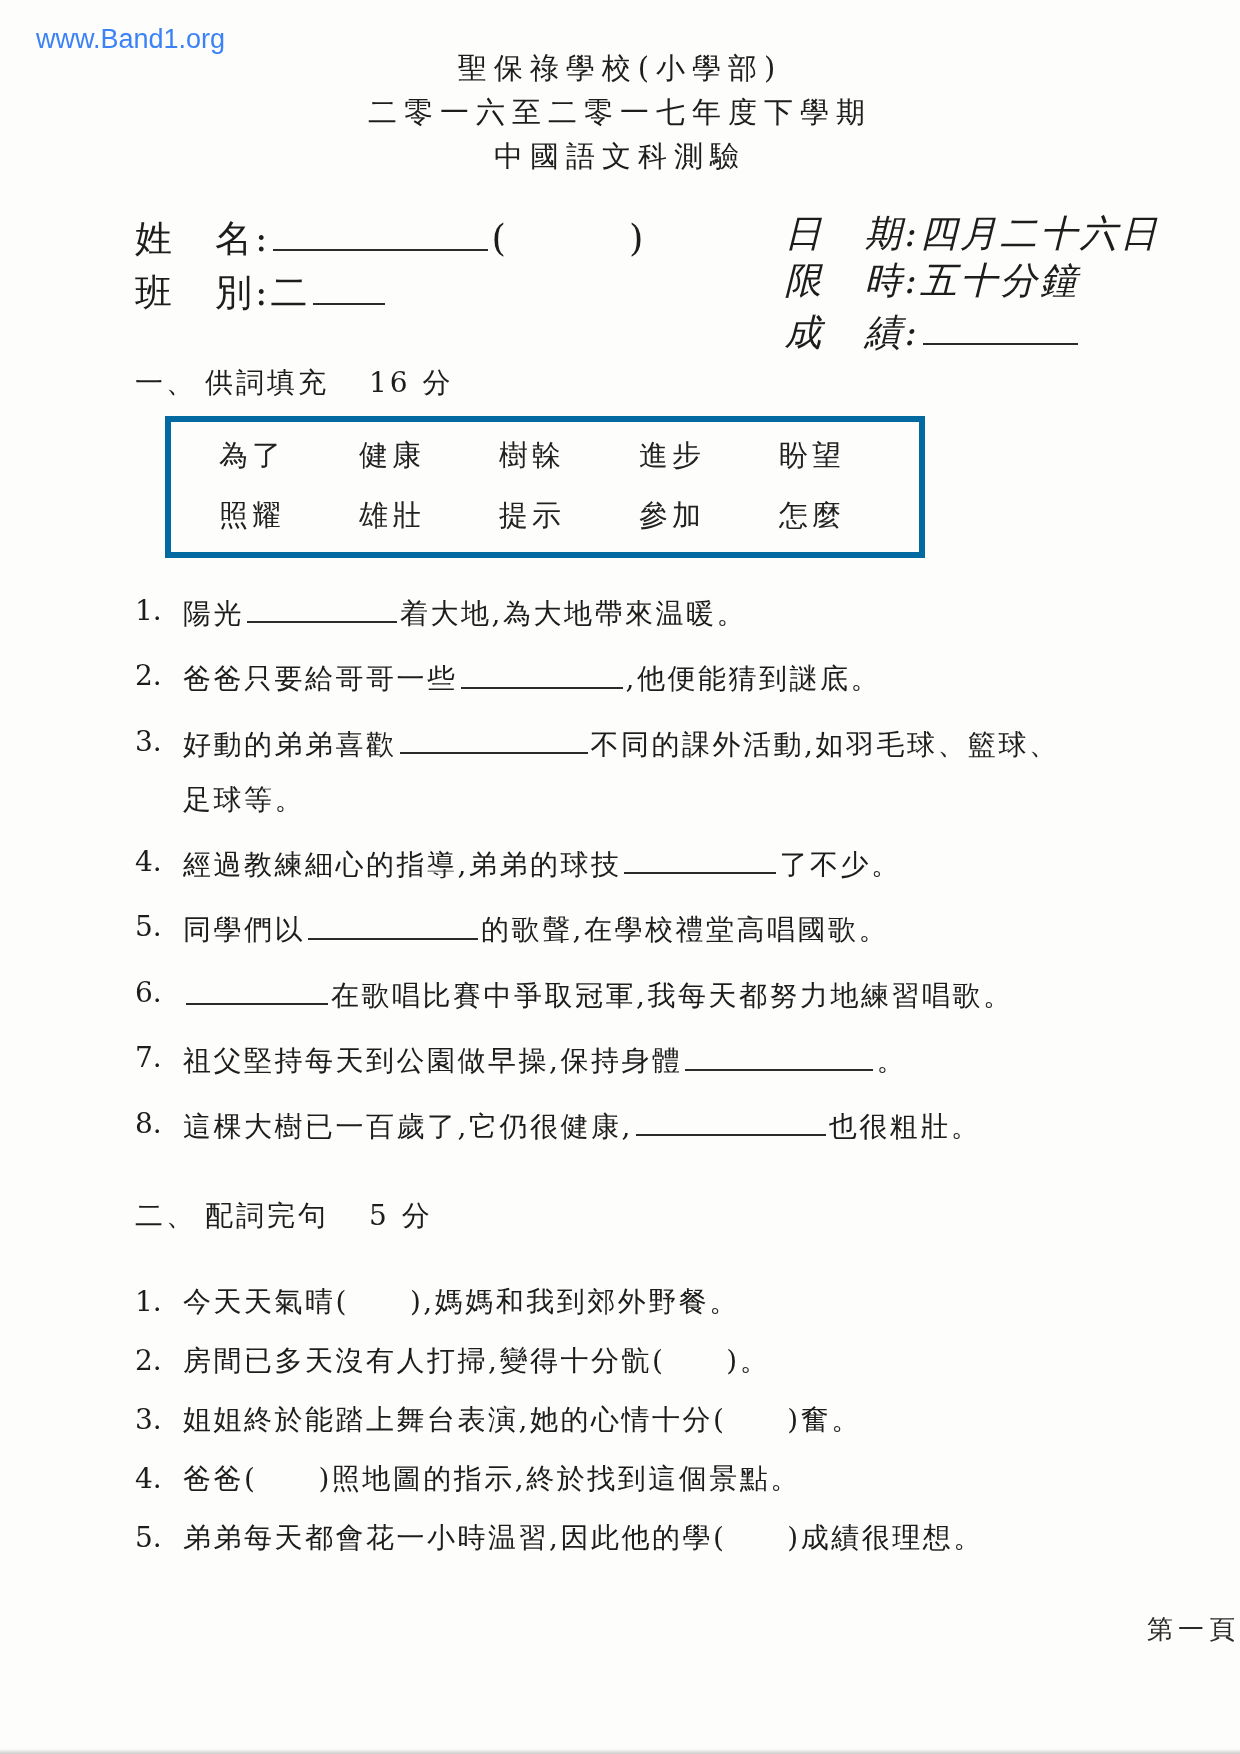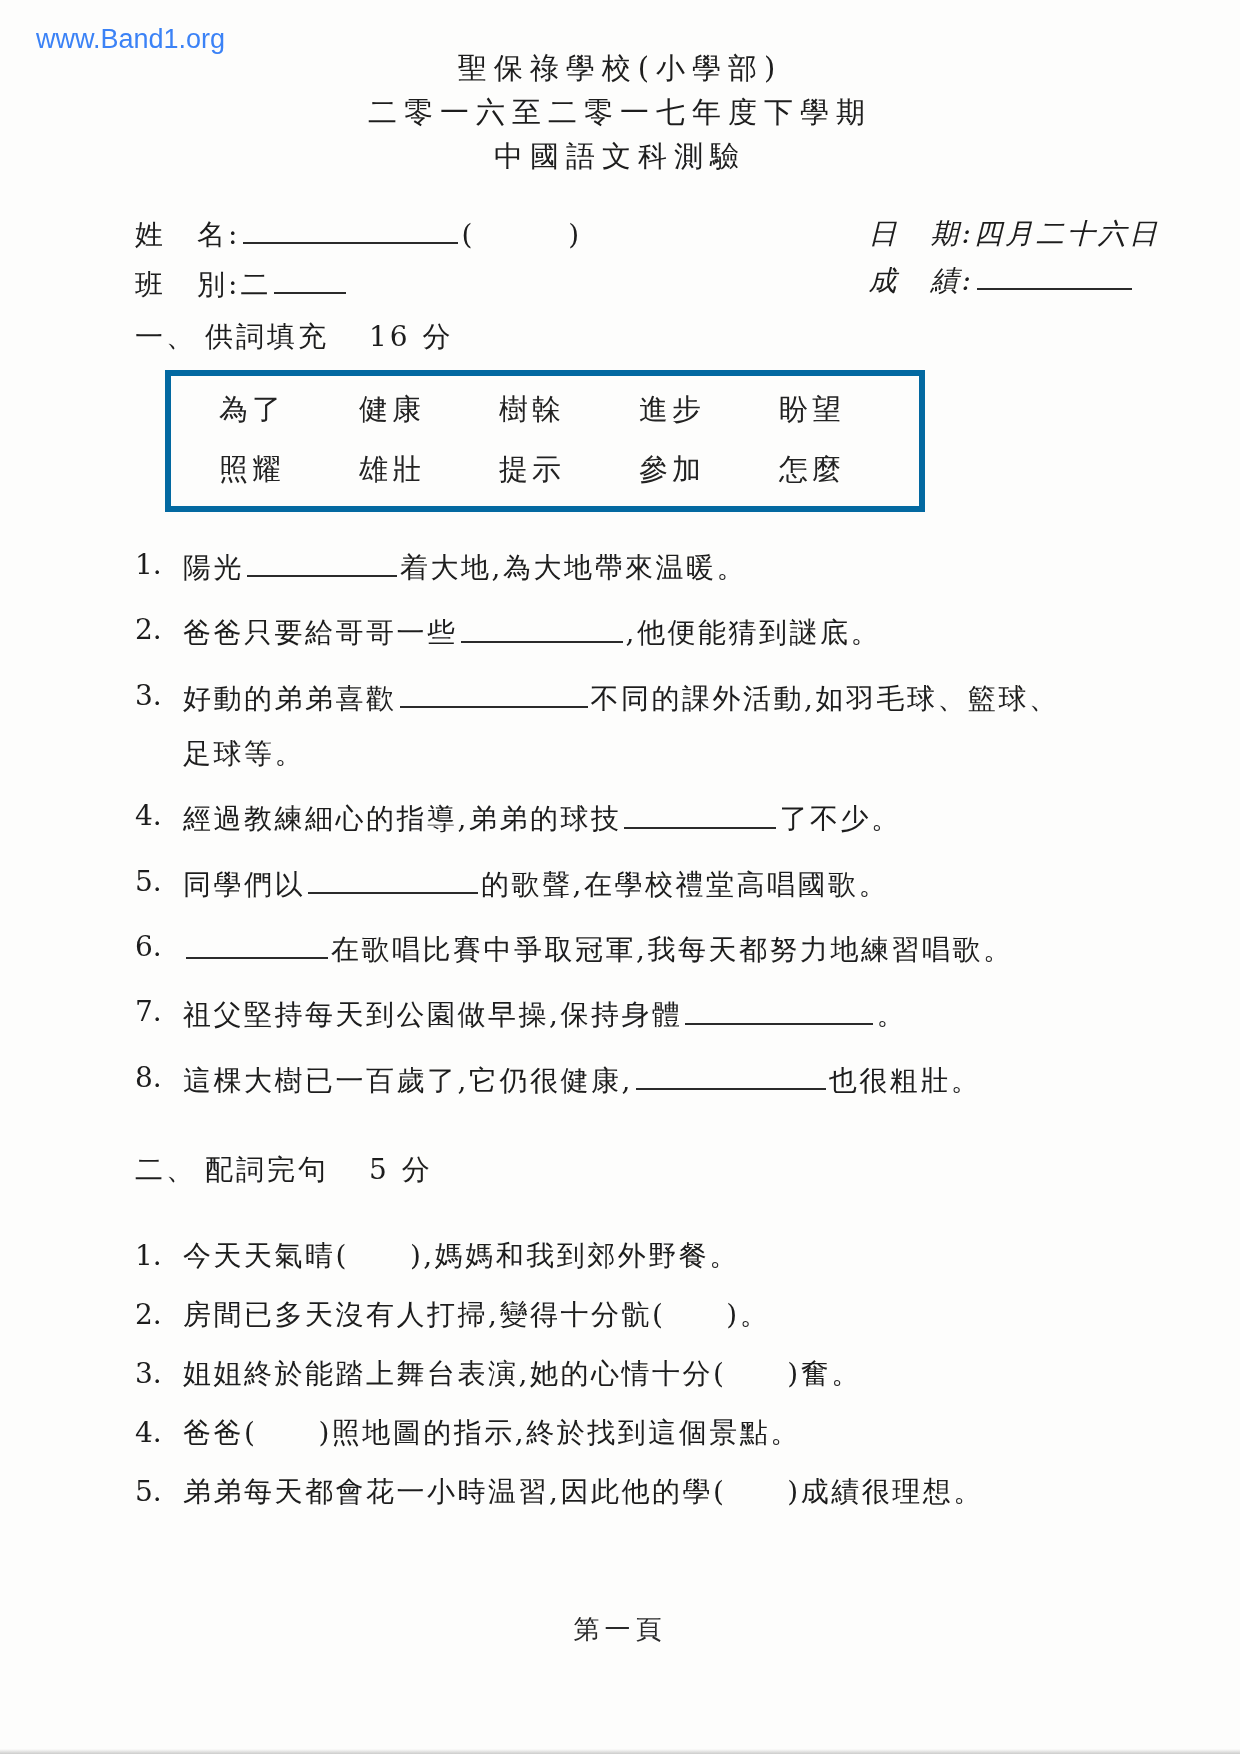--- a/index.html
+++ b/index.html
@@ -7,21 +7,21 @@
        font-family:"DejaVu Serif","Liberation Serif",serif;}
   .sheet{position:relative;width:1240px;height:1754px;overflow:hidden;}
 
   .watermark{position:absolute;top:24px;left:36px;font-size:27px;letter-spacing:0;
              font-family:"Liberation Sans","DejaVu Sans",sans-serif;color:#3b82f6;}
 
   .header{padding-top:46px;text-align:center;font-size:29px;letter-spacing:7px;
           line-height:44px;color:#1d1d1d;}
 
   .info{margin-top:32px;padding:0 80px 0 135px;display:flex;justify-content:space-between;
-        font-size:28px;letter-spacing:3px;color:#1d1d1d;}
+        font-size:37px;letter-spacing:3px;color:#1d1d1d;}
   .info .row{line-height:50px;white-space:nowrap;}
   .info-right .row{line-height:47px;font-style:italic;}
 
   .blank{display:inline-block;border-bottom:2px solid #2b2b2b;height:1.05em;
          vertical-align:baseline;margin:0 3px;}
 
   .sec-head{margin-top:8px;padding-left:135px;font-size:28px;letter-spacing:3px;
             display:flex;align-items:baseline;color:#1d1d1d;}
   .sec-head .sec-no{width:70px;}
   .sec-head .sec-title{margin-right:40px;}
@@ -35,21 +35,21 @@
   .questions{margin-top:34px;padding-left:135px;padding-right:40px;font-size:28px;
              letter-spacing:2.5px;color:#1d1d1d;}
   .q{display:flex;margin-bottom:25px;line-height:37px;}
   .qno{width:48px;flex:none;letter-spacing:0;}
   .qtext{flex:1;}
   .q-line2{margin-top:18px;}
 
   .sec2-gap{margin-top:52px;}
   .questions.sec2 .q{margin-bottom:22px;}
 
-  .footer{position:absolute;top:1612px;left:0;width:100%;text-align:center;
+  .footer{position:absolute;top:1612px;left:0;width:100%;text-align:right;
           font-size:26px;letter-spacing:5px;color:#2a2a2a;}
 
   .scan-edge-bottom{position:absolute;bottom:0;left:0;width:100%;height:5px;
           background:linear-gradient(to top, rgba(90,90,90,.3), rgba(90,90,90,0));}
 </style>
 </head>
 <body>
 
 <div class="sheet">
 
@@ -66,20 +66,23 @@
       <div class="row">
         <span>姓　名:</span><span class="blank" style="width:215px"></span><span>(　　　)</span>
       </div>
       <div class="row">
         <span>班　別:</span><span>二</span><span class="blank" style="width:72px"></span>
       </div>
     </div>
     <div class="info-right">
       <div class="row">
         <span>日　期:</span><span>四月二十六日</span>
+      </div>
+      <div class="row">
+        <span>限　時:</span><span>五十分鐘</span>
       </div>
       <div class="row">
         <span>成　績:</span><span class="blank" style="width:155px"></span>
       </div>
     </div>
   </div>
 
   <div class="sec-head">
     <span class="sec-no">一、</span>
     <span class="sec-title">供詞填充</span>

